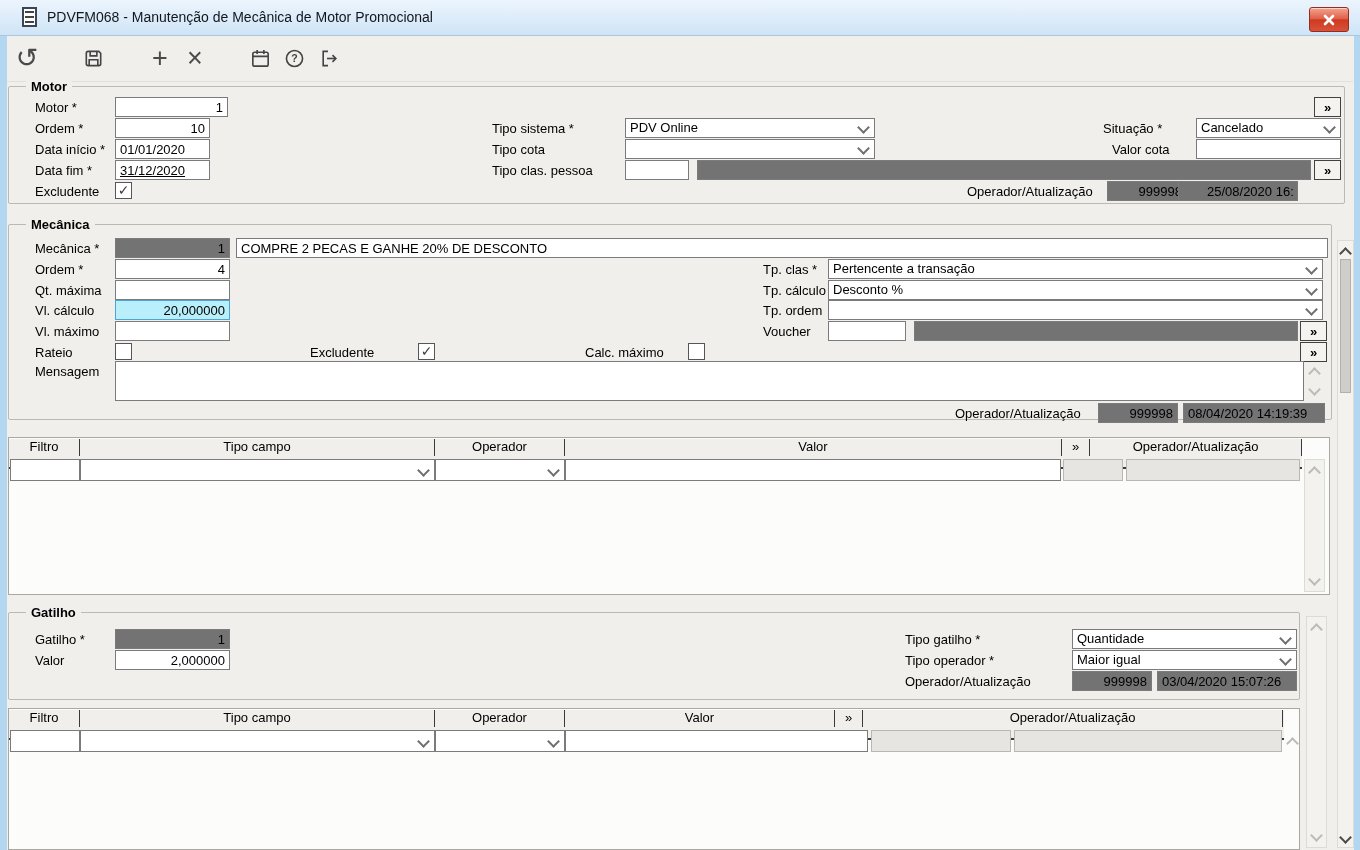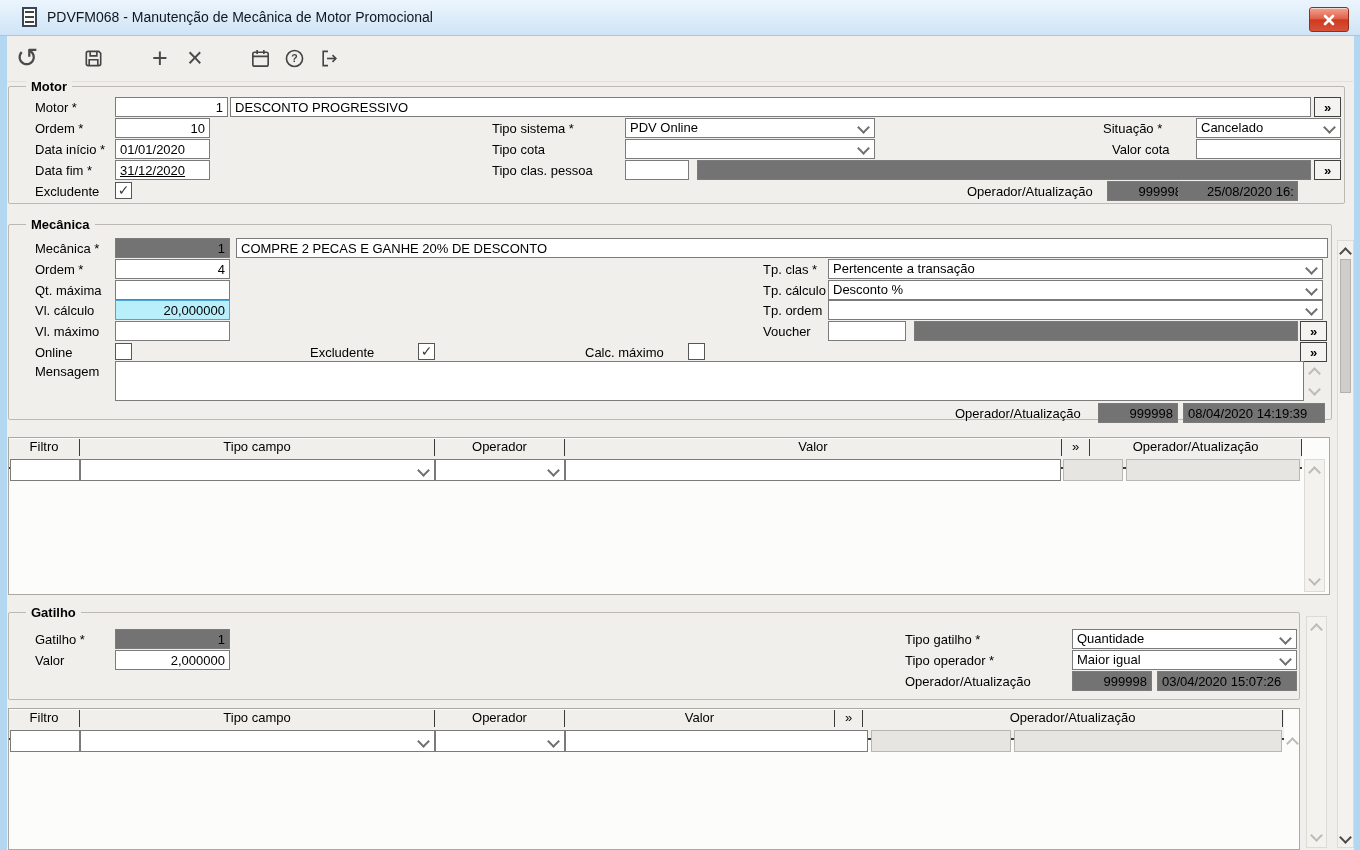--- a/index.html
+++ b/index.html
@@ -91,21 +91,20 @@
           <path d="M17.2 8.5 20.7 12l-3.5 3.5"></path>
       </svg>
     </div>
   </div>
 
   <div class="grp" style="left:8px;top:86px;width:1337px;height:118px"></div>
   <span class="grplbl" style="left:26px;top:79px">Motor</span>
 
   <span class="lbl" style="left:35px;top:100px">Motor *</span>
   <input class="inp r" style="left: 115px; top: 97px; width: 113px;" value="1">
-  <input class="inp" style="left: 230px; top: 97px; width: 1081px;" value="DESCONTO PROGRESSIVO">
   <button class="lkp" style="left:1314px;top:97px;width:27px">»</button>
 
   <span class="lbl" style="left:35px;top:121px">Ordem *</span>
   <input class="inp r" style="left: 115px; top: 118px; width: 95px;" value="10">
   <span class="lbl" style="left:492px;top:121px">Tipo sistema *</span>
   <div class="combo" style="left:625px;top:118px;width:250px"><span>PDV Online</span><i class="chev"></i></div>
   <span class="lbl" style="left:1103px;top:121px">Situação *</span>
   <div class="combo" style="left:1196px;top:118px;width:145px"><span>Cancelado</span><i class="chev"></i></div>
 
   <span class="lbl" style="left:35px;top:142px">Data início *</span>
@@ -150,21 +149,21 @@
   <span class="lbl" style="left:763px;top:303px">Tp. ordem</span>
   <div class="combo" style="left:828px;top:300px;width:495px"><span></span><i class="chev"></i></div>
 
   <span class="lbl" style="left:35px;top:324px">Vl. máximo</span>
   <input class="inp" style="left: 115px; top: 321px; width: 115px;" value="">
   <span class="lbl" style="left:763px;top:324px">Voucher</span>
   <input class="inp" style="left: 828px; top: 321px; width: 78px;" value="">
   <input class="inp ro" style="left: 914px; top: 321px; width: 384px;" readonly="" value="">
   <button class="lkp" style="left:1300px;top:321px;width:27px">»</button>
 
-  <span class="lbl" style="left:35px;top:345px">Online</span>
+  <span class="lbl" style="left:35px;top:345px">Rateio</span>
   <div class="cb" style="left:115px;top:343px"></div>
   <span class="lbl" style="left:310px;top:345px">Excludente</span>
   <div class="cb" style="left:418px;top:343px"><span>✓</span></div>
   <span class="lbl" style="left:585px;top:345px">Calc. máximo</span>
   <div class="cb" style="left:688px;top:343px"></div>
   <button class="lkp" style="left:1300px;top:342px;width:27px">»</button>
 
   <span class="lbl" style="left:35px;top:364px">Mensagem</span>
   <textarea class="txa" style="left: 115px; top: 361px; width: 1189px; height: 40px;"></textarea>
   <i class="chv up lt" style="left:1310px;top:369px"></i>

